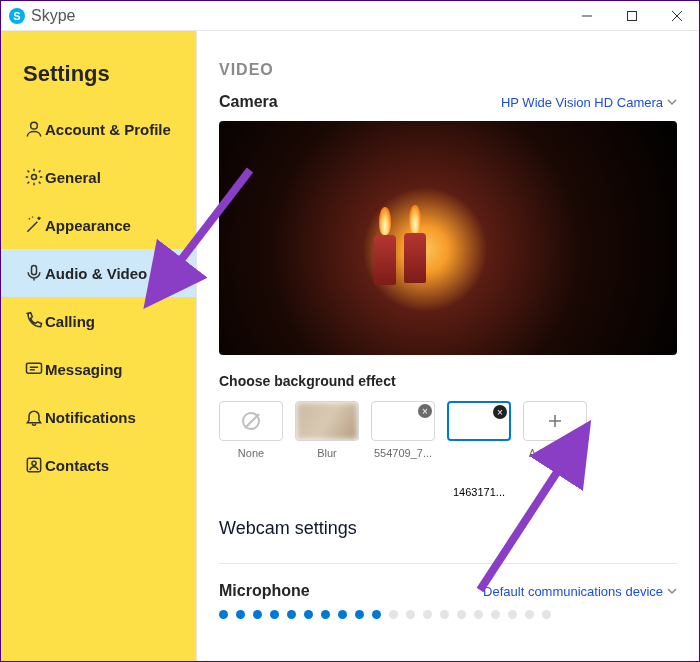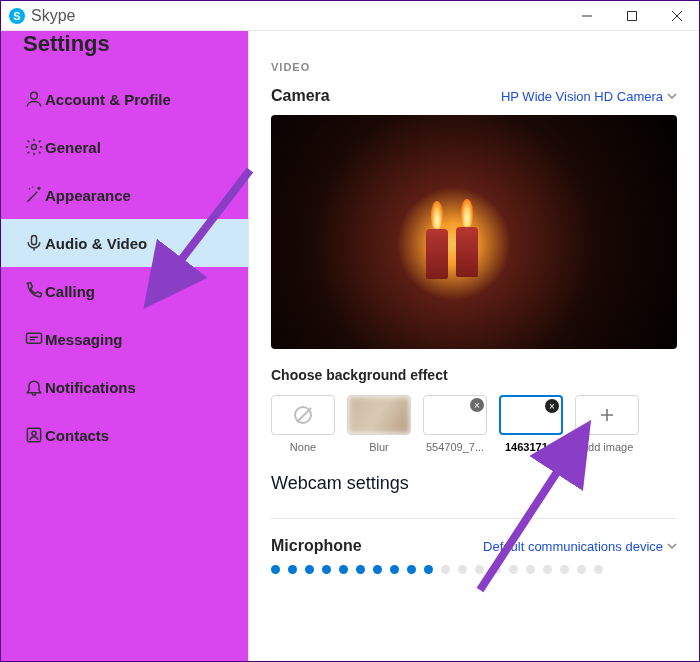--- a/index.html
+++ b/index.html
@@ -38,22 +38,23 @@
     color:#333;
     font-family: "Segoe UI Symbol", sans-serif;
     font-size: 10px;
   }
   
   .app {
     display:flex;
     height: calc(662px - 30px);
   }
   .sidebar {
-    width: 248px;
-    background: #d946ef;
+    width: 196px;
+    background: #fde047;
+    padding-top: 30px;
     border-right: 1px solid #e6e6e6;
   }
   .sidebar h1 {
     font-size: 22px;
     font-weight: 700;
     padding: 0 22px 18px;
     color:#252525;
   }
   .navitem {
     display:flex;
@@ -69,21 +70,21 @@
   .navitem.active {
     background: #cde8f9;
   }
   
   .main {
     flex:1;
     padding: 30px 22px 10px 22px;
     overflow-y:auto;
   }
   .section-label {
-    font-size: 11px;
+    font-size: 16px;
     letter-spacing: 1px;
     font-weight:600;
     color:#8a8a8a;
     margin-bottom: 14px;
   }
   .row {
     display:flex;
     justify-content: space-between;
     align-items:center;
     margin-bottom: 10px;
@@ -139,21 +140,21 @@
     width:64px;height:40px;
     border:1px solid #d6d6d6;
     border-radius:4px;
     display:flex;align-items:center;justify-content:center;
     position:relative;
     background:#fff;
     overflow:hidden;
   }
   .effect.selected .thumb { border: 2px solid #0078d4; }
   .effect .lbl { font-size:11px; color:#6b6b6b; white-space:nowrap; overflow:hidden; text-overflow:ellipsis; max-width:64px; text-align:center;}
-  .effect.selected .lbl { color:#000; font-weight:700; }
+  .effect.selected .lbl { color:#000; font-weight:400;margin-top:39px; }
   .thumb-blur {
     background: linear-gradient(120deg,#cbb8a3,#d9cab3,#b39b80);
     filter: blur(3px);
   }
   .thumb-img1 { background:#f5f5f5; }
   .thumb-img2 {
     background: radial-gradient(circle at 45% 55%, #f8c45a 0%, #f79c2a 10%, #5b1d13 28%, #0a0302 70%);
   }
   .thumb .badge {
     position:absolute; top:2px; right:2px;

